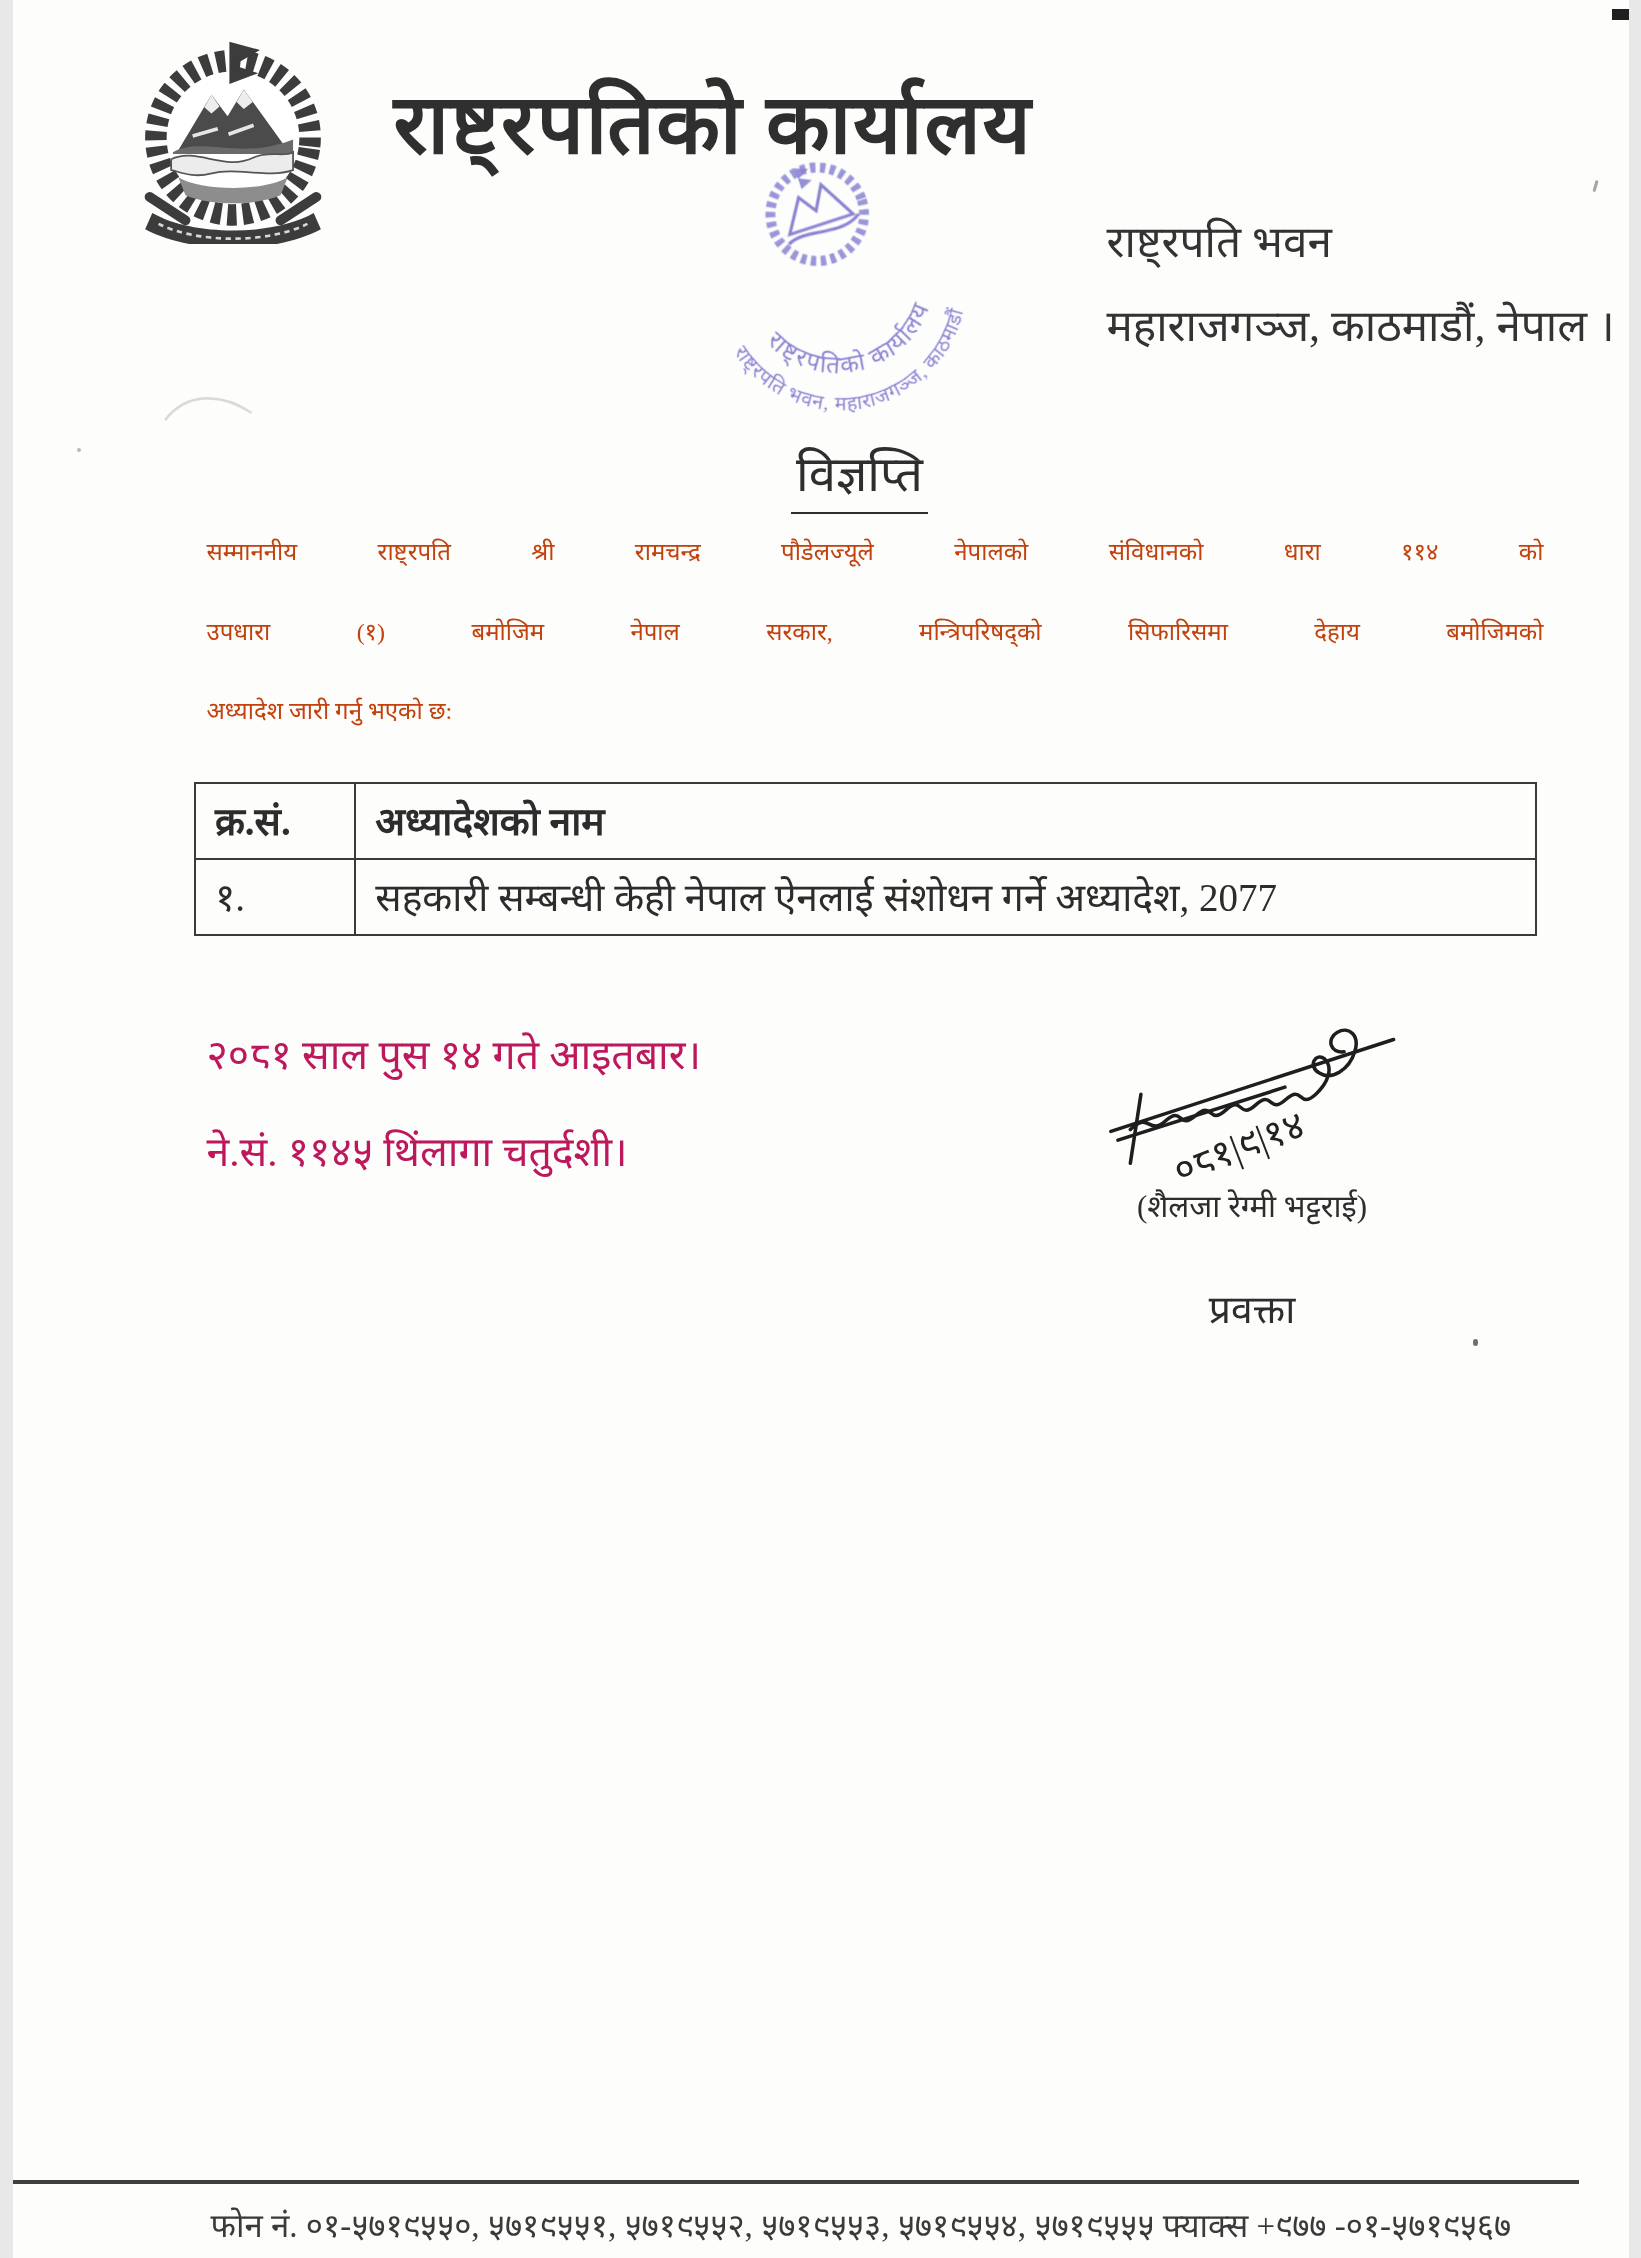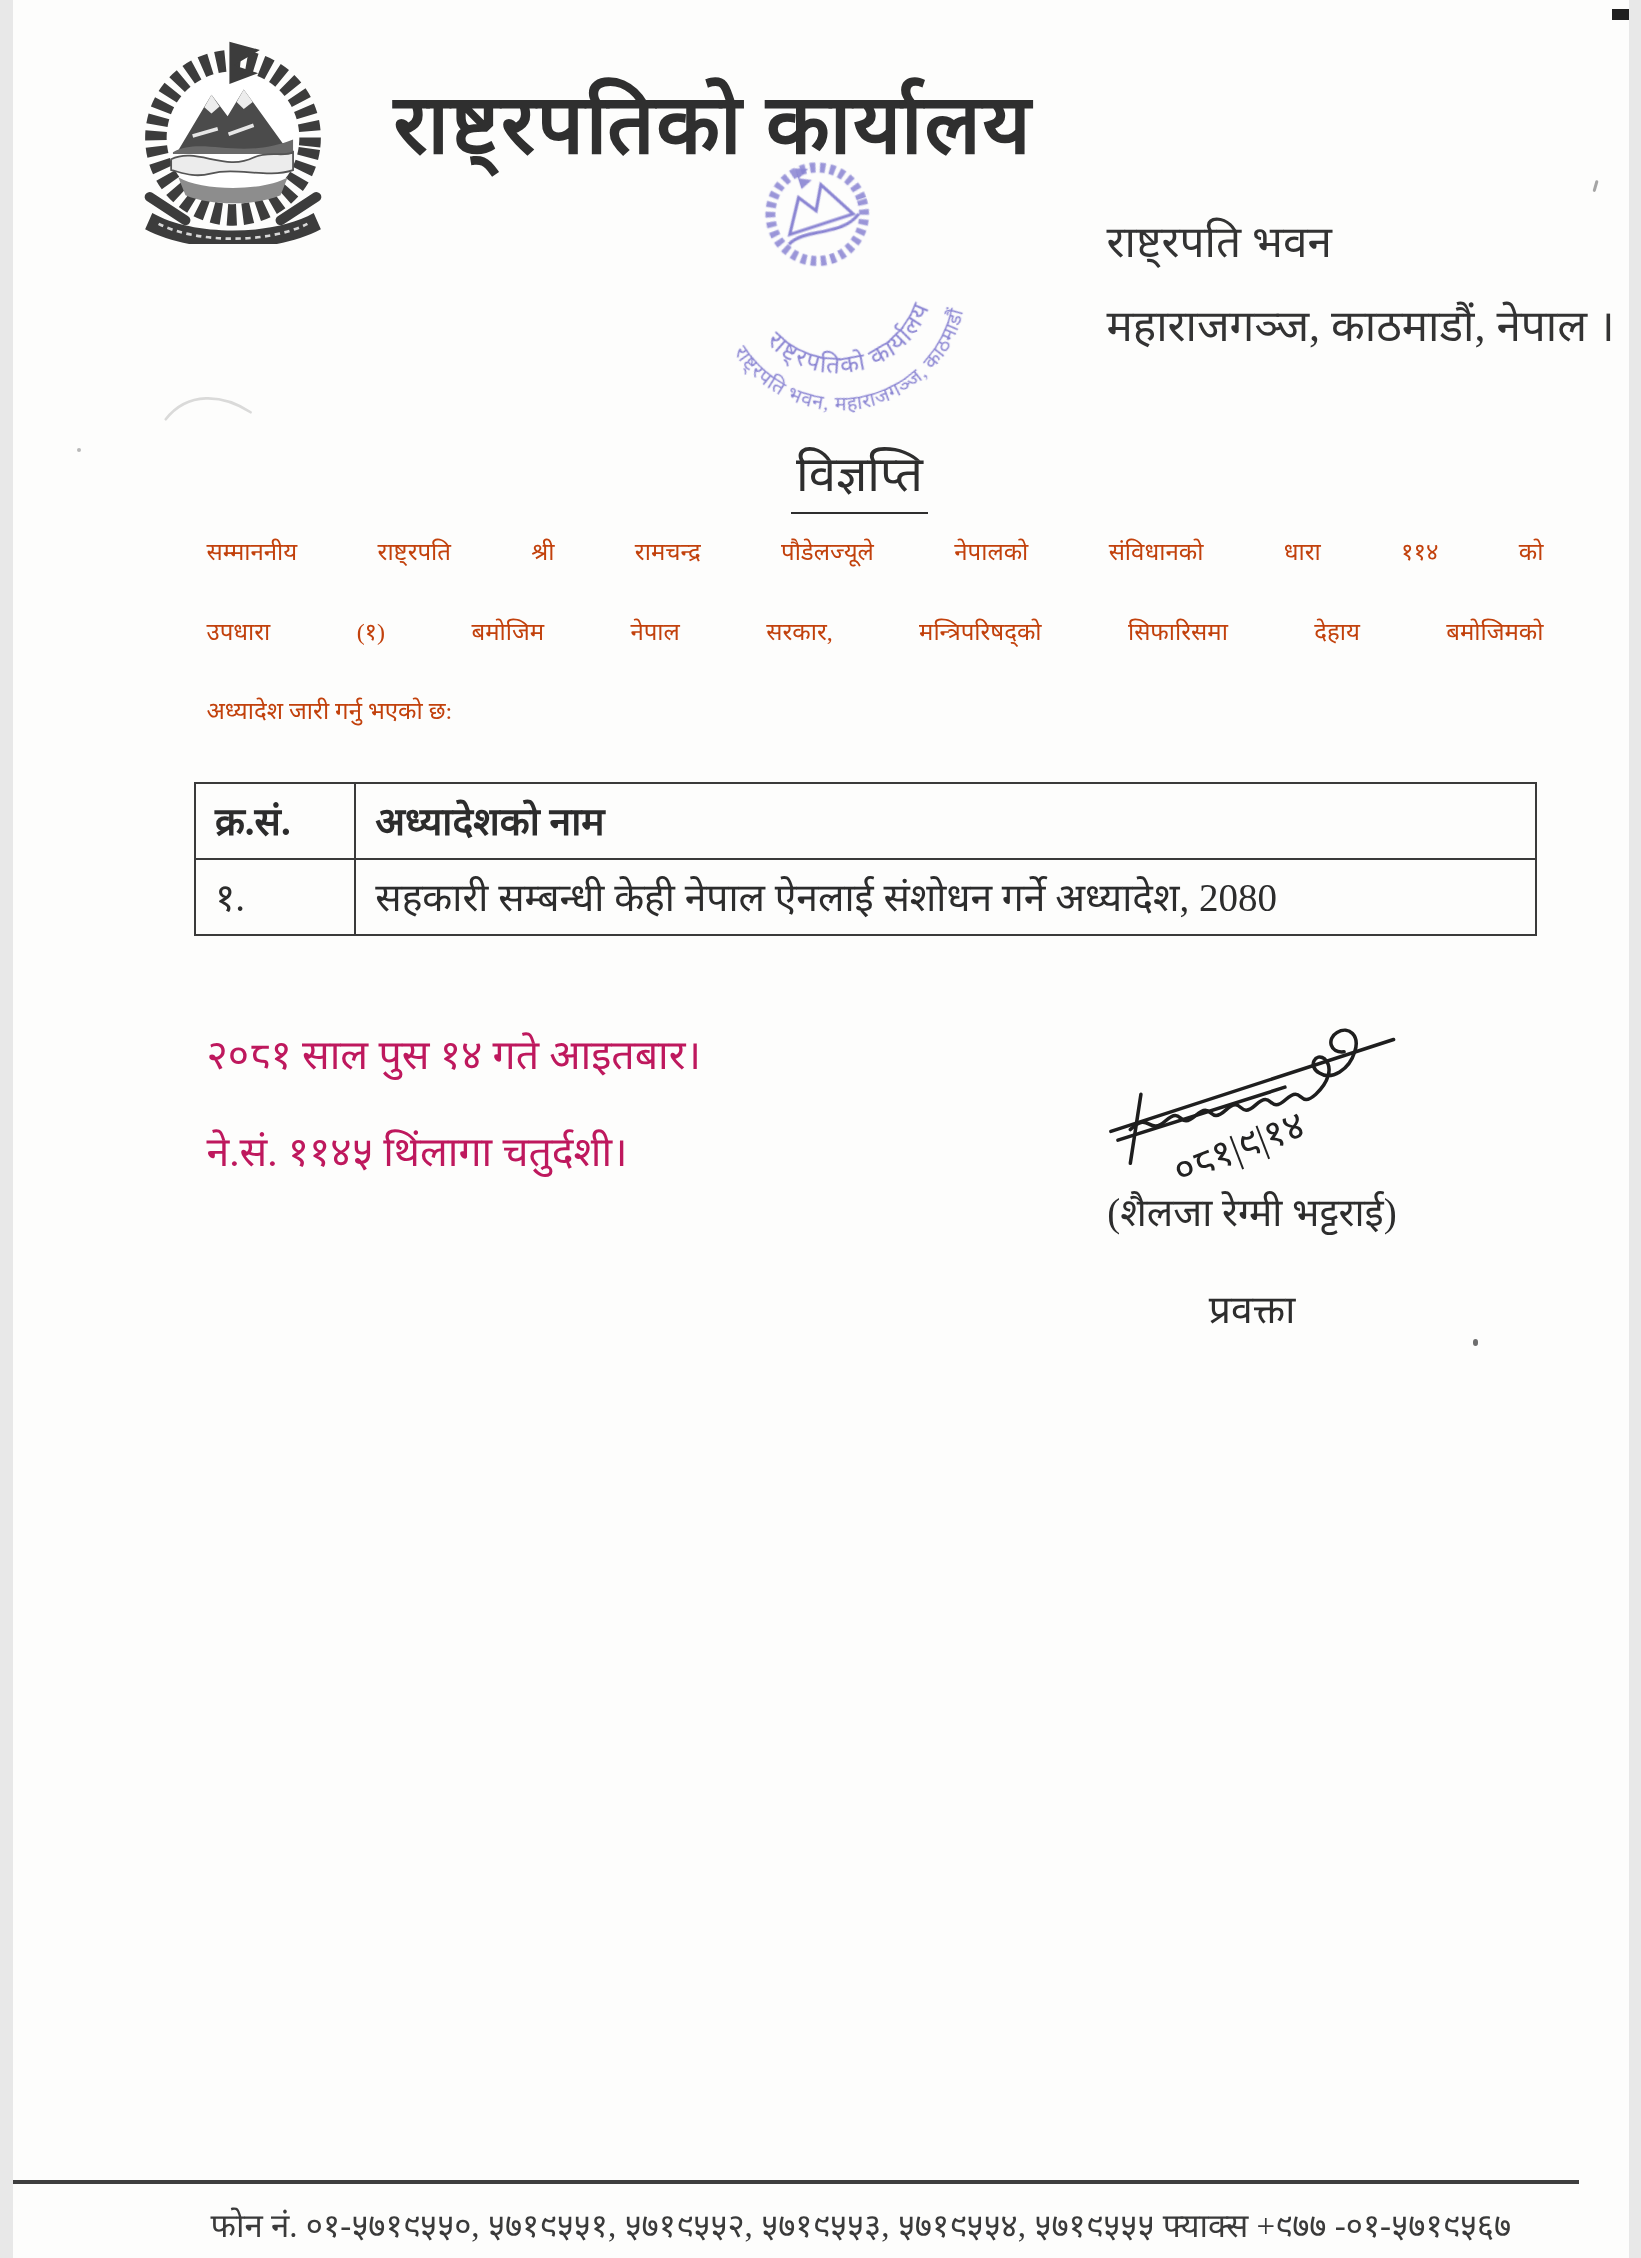--- a/index.html
+++ b/index.html
@@ -87,21 +87,21 @@
   table.ordinance tr{height:69px;}
 
   
   .date-line{left:194px;font-size:41px;color:#be185d;white-space:nowrap;}
   .dl1{top:1025px;} .dl2{top:1122px;}
 
   
   .signature-svg{left:1082px;top:997px;width:318px;height:221px;}
   .sig-name{
     left:1041px;top:1184px;width:397px;
-    text-align:center;font-size:39px;color:#2d2d2d;white-space:nowrap;
+    text-align:center;font-size:31px;color:#2d2d2d;white-space:nowrap;
   }
   .sig-designation{
     left:1041px;top:1281px;width:397px;
     text-align:center;font-size:39px;color:#2d2d2d;
   }
 
   
   .footer-rule{left:0;top:2180px;width:1566px;height:4.4px;background:#3f3f3f;}
   .footer-text{
     left:198px;top:2202px;width:1270px;
@@ -187,21 +187,21 @@
   <div class="abs body-line bl3 last">अध्यादेश जारी गर्नु भएको छ:</div>
 
   <table class="ordinance">
     <tbody>
         <tr>
       <th class="sn-col">क्र.सं.</th>
       <th>अध्यादेशको नाम</th>
     </tr>
     <tr>
       <td>१.</td>
-      <td>सहकारी सम्बन्धी केही नेपाल ऐनलाई संशोधन गर्ने अध्यादेश, 2080</td>
+      <td>सहकारी सम्बन्धी केही नेपाल ऐनलाई संशोधन गर्ने अध्यादेश, 2077</td>
     </tr>
   </tbody>
     </table>
 
   <div class="abs date-line dl1">२०८१ साल पुस १४ गते आइतबार।</div>
   <div class="abs date-line dl2">ने.सं. ११४५ थिंलागा चतुर्दशी।</div>
 
   <svg class="abs signature-svg" viewBox="0 0 360 250">
     <g fill="none" stroke="#1e1e1e" stroke-width="4" stroke-linecap="round">
       <path d="M18,152 L338,48"></path>

